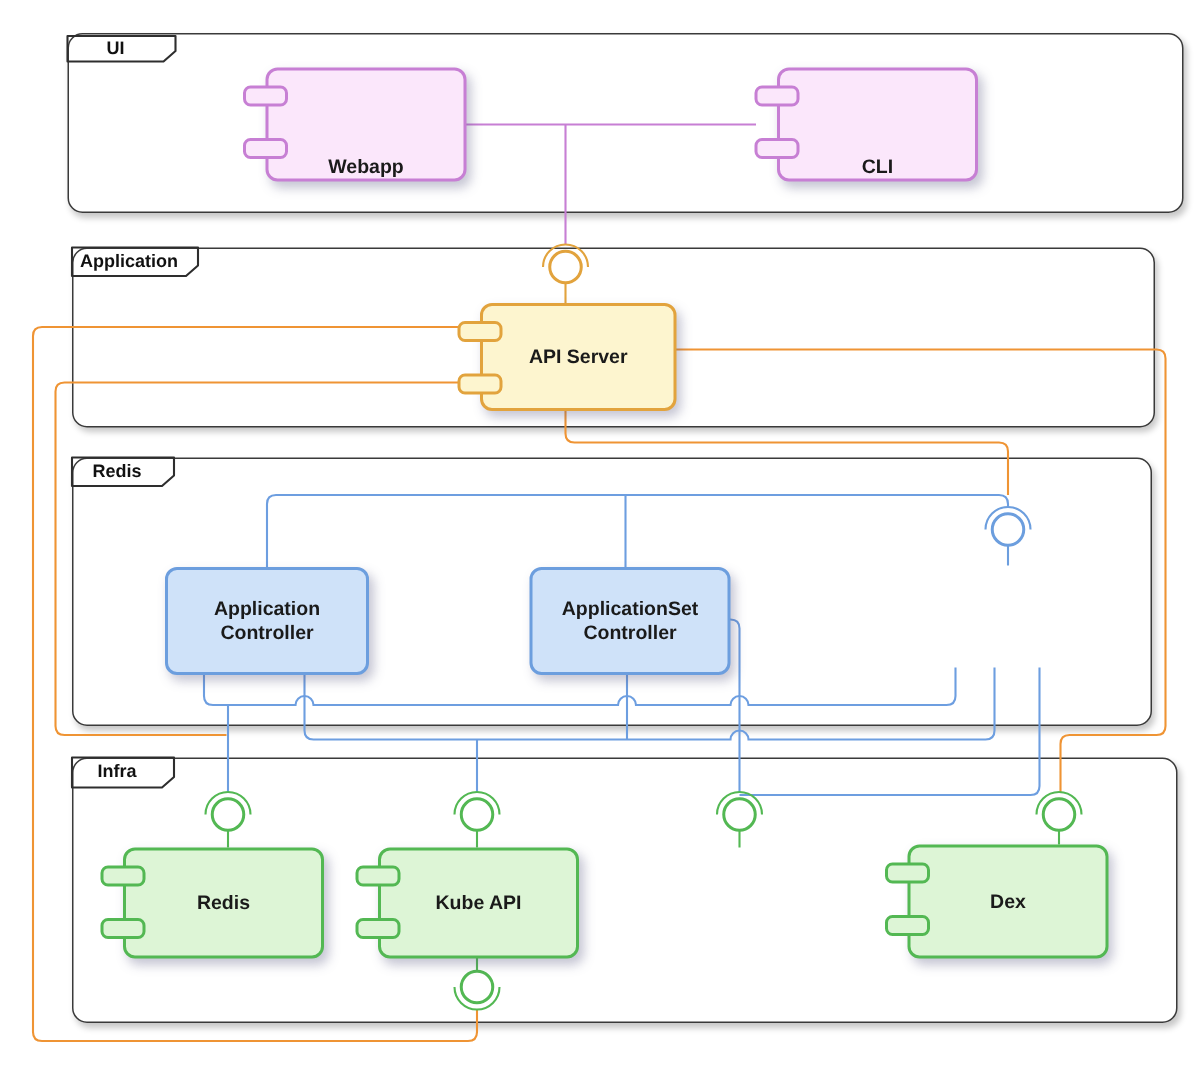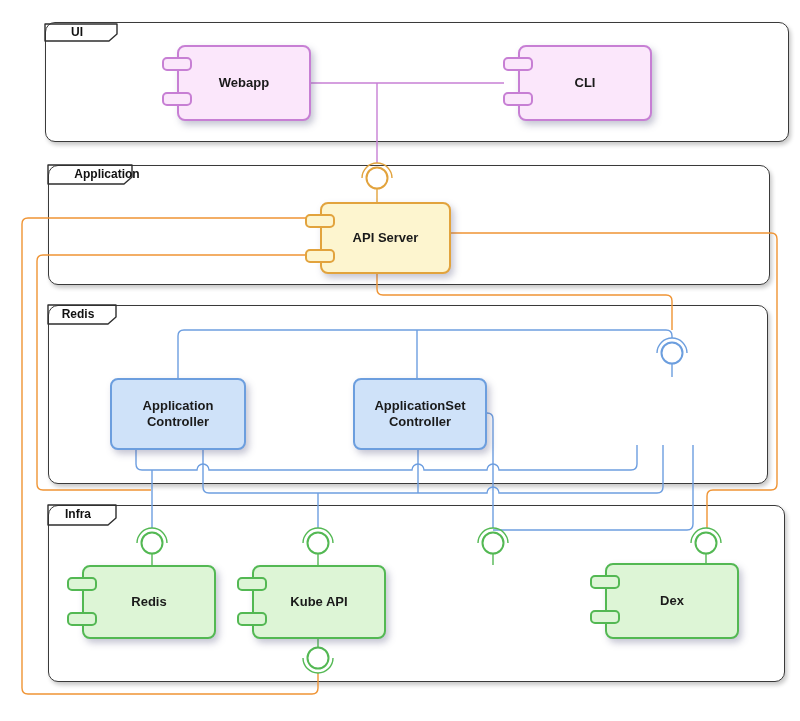--- a/index.html
+++ b/index.html
@@ -37,21 +37,21 @@
     position:absolute;z-index:5;border-radius:8px;border:2px solid;
     display:flex;align-items:center;justify-content:center;text-align:center;
     font-size:13px;font-weight:bold;color:#1a1a1a;line-height:1.25;
     box-shadow:3px 4px 7px rgba(90,90,130,.35);
   }
   .comp .port{
     position:absolute;left:-17px;width:30px;height:14px;border-radius:5px;
     border:2px solid;box-sizing:border-box;
   }
   .comp .port.p1{top:10px;} .comp .port.p2{top:45px;}
-  .c-pink{background:var(--pink-fill);border-color:var(--pink-border);}
+  .c-pink{background:var(--pink-fill);border-color:var(--pink-border);align-items:flex-end;}
   .c-pink .port{background:var(--pink-fill);border-color:var(--pink-border);}
   .c-yellow{background:var(--yellow-fill);border-color:var(--yellow-border);}
   .c-yellow .port{background:var(--yellow-fill);border-color:var(--yellow-border);}
   .c-blue{background:var(--blue-fill);border-color:var(--blue-border);}
   .c-blue .port{background:var(--blue-fill);border-color:var(--blue-border);}
   .c-green{background:var(--green-fill);border-color:var(--green-border);}
   .c-green .port{background:var(--green-fill);border-color:var(--green-border);}
   .label{padding:0 8px;}
 </style>
 </head>
@@ -120,21 +120,21 @@
       <circle class="iface-circle s-green" cx="706" cy="543" r="10.5"></circle>
     </g>
     <g>
       <path class="arc s-green" d="M303 658 A15 15 0 0 0 333 658"></path>
       <path class="s-green" fill="none" stroke-width="1.4" d="M318 635 V648"></path>
       <circle class="iface-circle s-green" cx="318" cy="658" r="10.5"></circle>
     </g>
   </svg>
 
   <span class="tab-label" style="left:45px;top:25px;width:64px;">UI</span>
-  <span class="tab-label" style="left:48px;top:167px;width:76px;padding-left:21px;">Application</span>
+  <span class="tab-label" style="left:48px;top:167px;width:76px;">Application</span>
   <span class="tab-label" style="left:48px;top:307px;width:60px;">Redis</span>
   <span class="tab-label" style="left:48px;top:507px;width:60px;">Infra</span>
 
   <div class="comp c-pink" style="left:177px;top:45px;width:130px;height:72px;">
     <span class="port p1"></span>
     <span class="port p2"></span>
     <span class="label">Webapp</span>
   </div>
 
   <div class="comp c-pink" style="left:518px;top:45px;width:130px;height:72px;">

